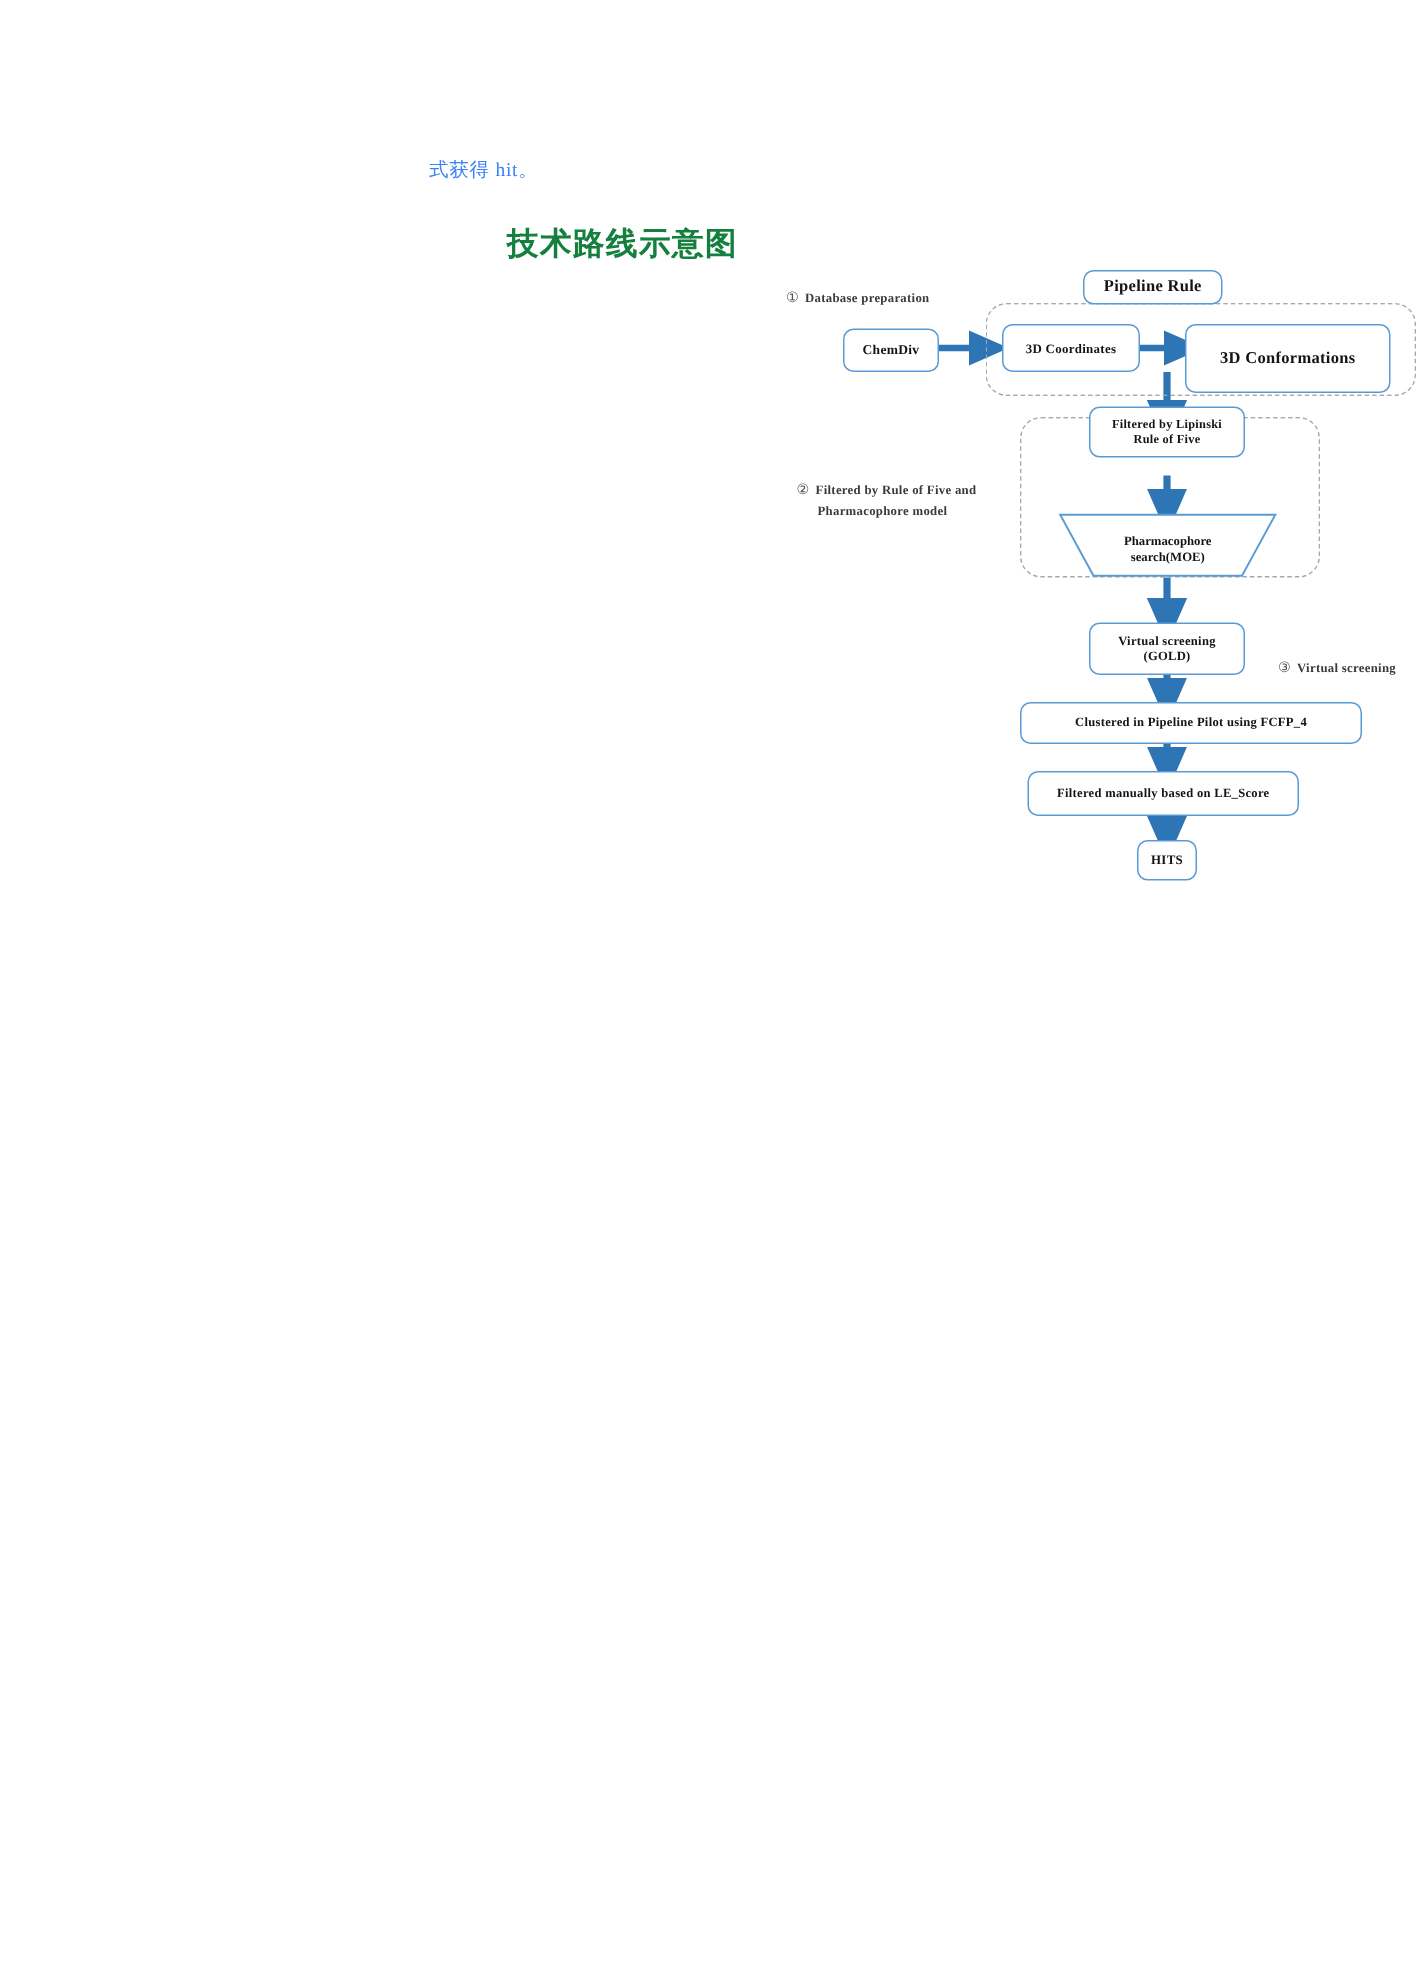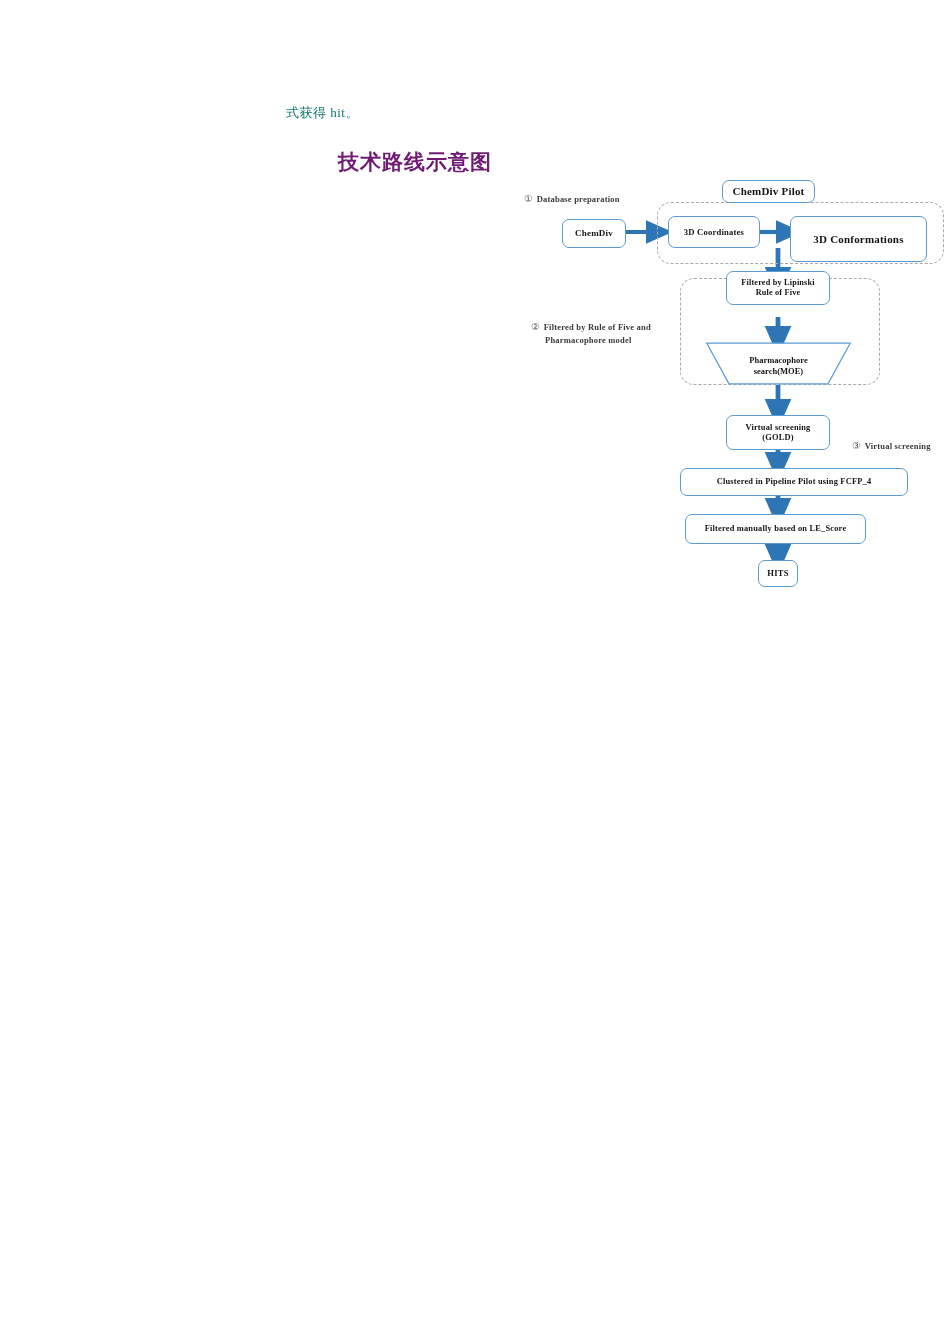--- a/index.html
+++ b/index.html
@@ -21,34 +21,34 @@
     background: #ffffff;
   }
 
   
   .body-line {
     position: absolute;
     left: 286px;
     top: 104px;
     font-family: "Liberation Serif", serif;
     font-size: 13px;
-    color: #0f766e;
+    color: #3b82f6;
     letter-spacing: 0.5px;
     white-space: nowrap;
   }
 
   
   .fig-heading {
     position: absolute;
     left: 338px;
     top: 148px;
     font-family: "Liberation Sans", sans-serif;
     font-size: 21px;
     font-weight: bold;
-    color: #701a75;
+    color: #15803d;
     letter-spacing: 1px;
     white-space: nowrap;
   }
 
   
   .diagram {
     position: absolute;
     left: 500px;
     top: 170px;
     width: 450px;
@@ -172,21 +172,21 @@
       <line x1="278" y1="326" x2="278" y2="344" stroke="#2e75b6" stroke-width="4.8" marker-end="url(#ah)"></line>
 
       <line x1="278" y1="374" x2="278" y2="390" stroke="#2e75b6" stroke-width="4.8" marker-end="url(#ah)"></line>
     </svg>
 
     <div class="group-dash" style="left:157px; top:32px; width:287px; height:62px;"></div>
 
     <div class="group-dash" style="left:180px; top:108px; width:200px; height:107px;"></div>
 
     <div class="node" style="left:222px; top:10px; width:93px; height:23px; font-size:11px;">
-      <span>ChemDiv Pilot</span>
+      <span>Pipeline Rule</span>
     </div>
 
     <div class="node" style="left:62px; top:49px; width:64px; height:29px; font-size:9px;">
       <span>ChemDiv</span>
     </div>
 
     <div class="node" style="left:168px; top:46px; width:92px; height:32px; font-size:8.6px;">
       <span>3D Coordinates</span>
     </div>
 

